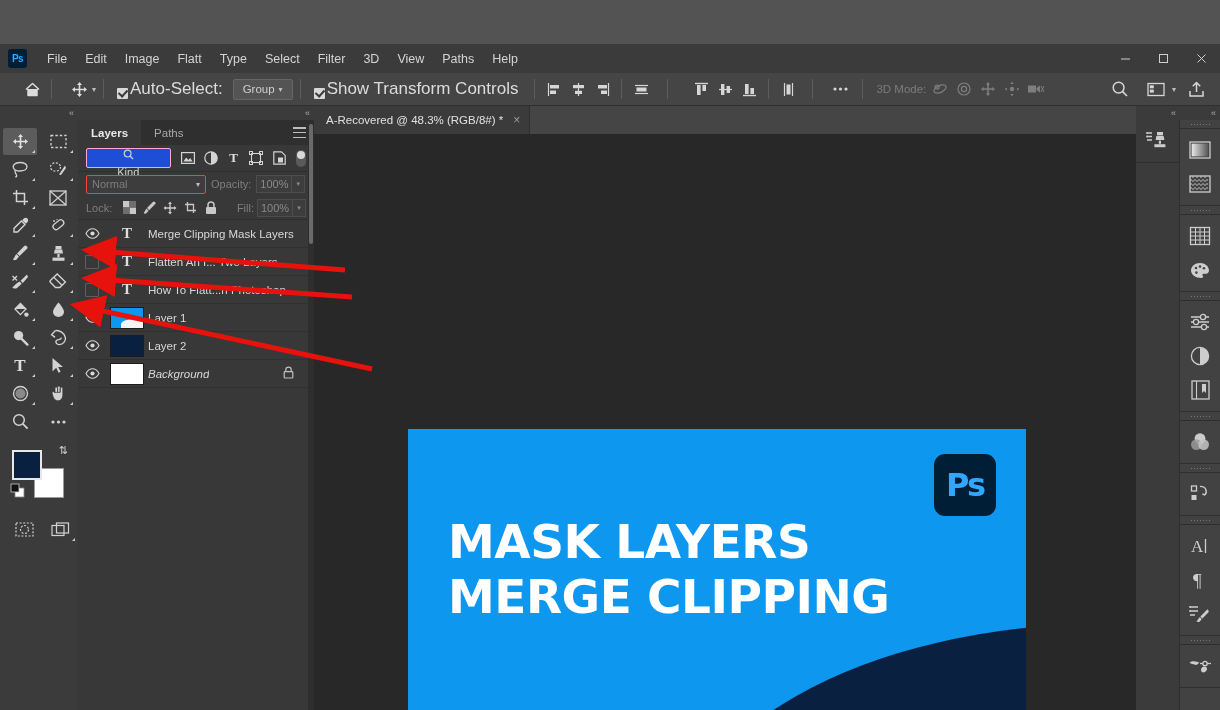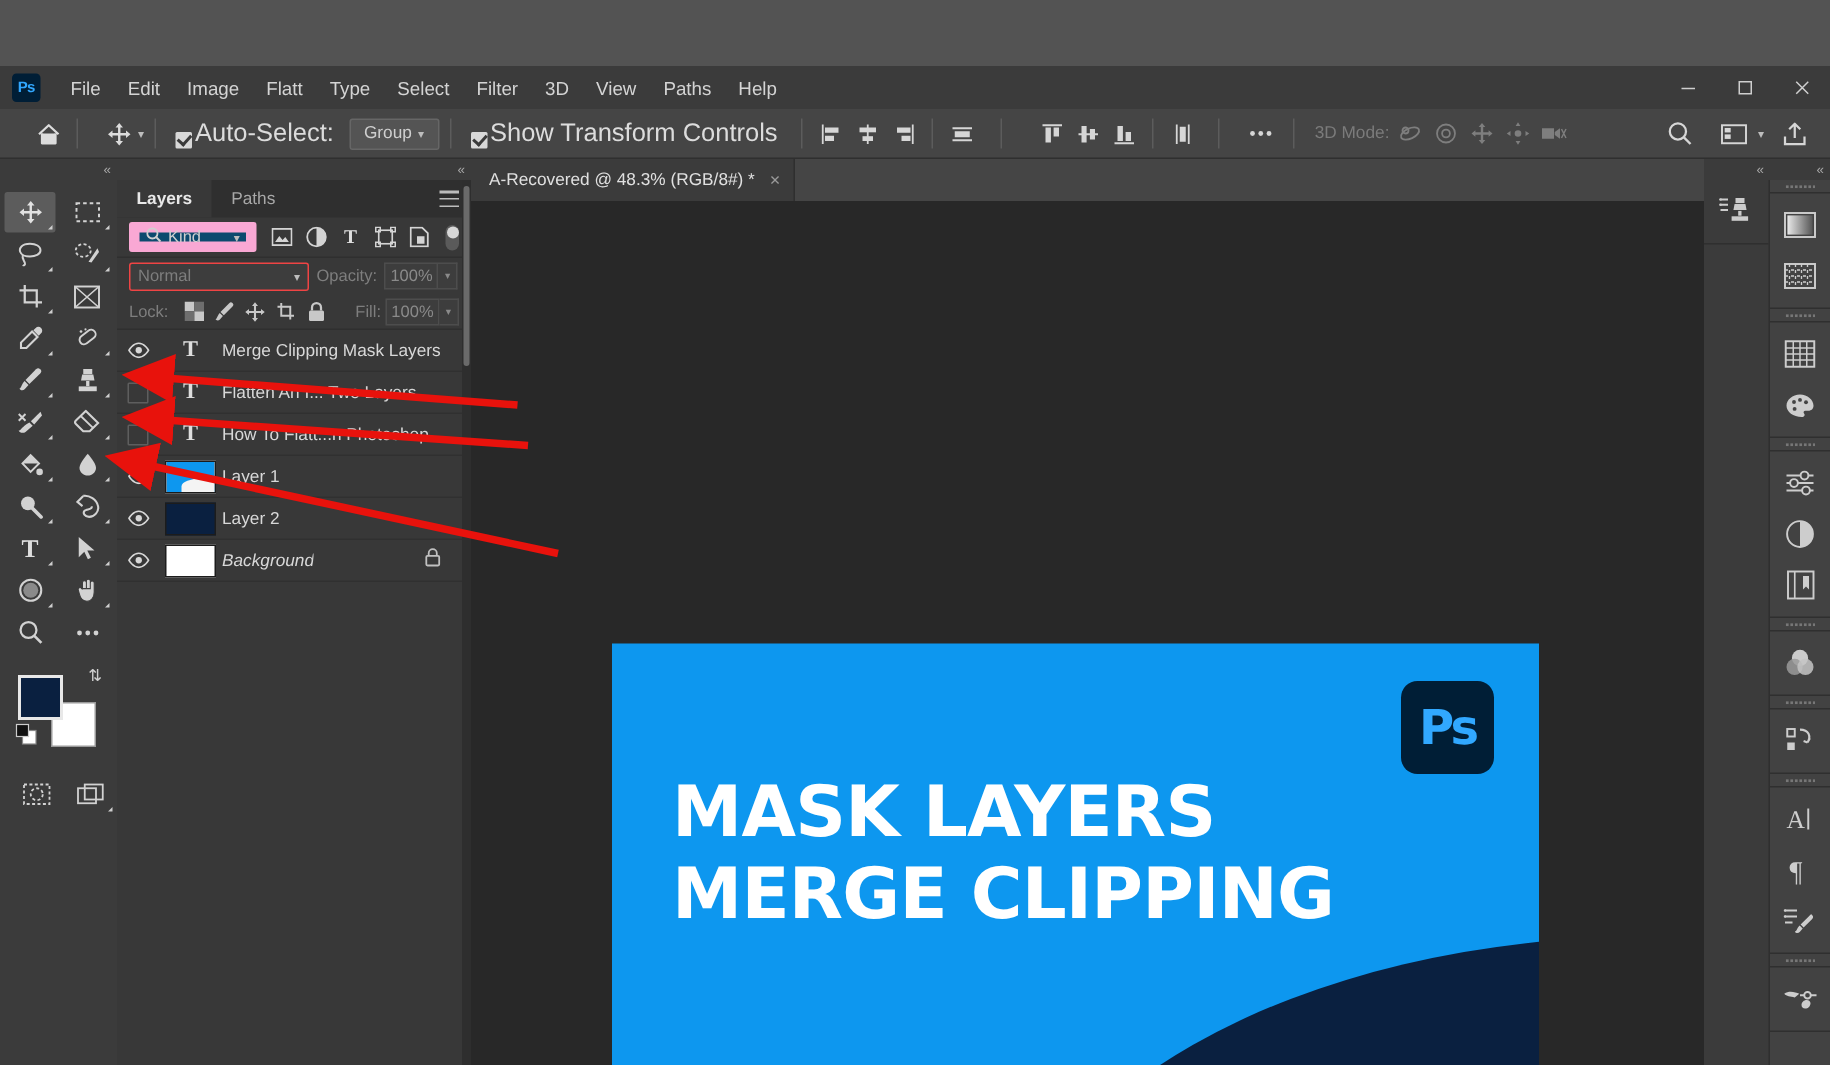--- a/index.html
+++ b/index.html
@@ -134,23 +134,23 @@
     position: absolute; right: 8px; top: 7px; width: 13px; height: 11px;
     display: flex; flex-direction: column; justify-content: space-between;
   }
   .panel-menu i { display: block; height: 1.5px; background: #bdbdbd; }
 
   .filter-row {
     height: 27px; display: flex; align-items: center; padding: 0 8px;
     border-bottom: 1px solid #2f2f2f;
   }
   .kind-select {
-    width: 88px; height: 20px; background: #0c4a6e; border: 7px solid #f9a8d4;
+    width: 88px; height: 20px; background: #1d4ed8; border: 1px solid #f9a8d4;
     border-radius: 2px; display: flex; align-items: center; gap: 4px;
-    padding: 0 4px; font-size: 11px; color: #d0d0d0;
+    padding: 0 4px; font-size: 11px; color: #d0d0d0; flex-direction: column;
   }
   .kind-select .lbl { flex: 1; }
   .fic {
     width: 23px; height: 20px; display: flex; align-items: center;
     justify-content: center; color: #d4d4d4; margin-left: 1px;
   }
   .toggle-pill {
     width: 10px; height: 17px; border-radius: 5px; background: #5a5a5a;
     position: relative; margin-left: 6px;
   }

